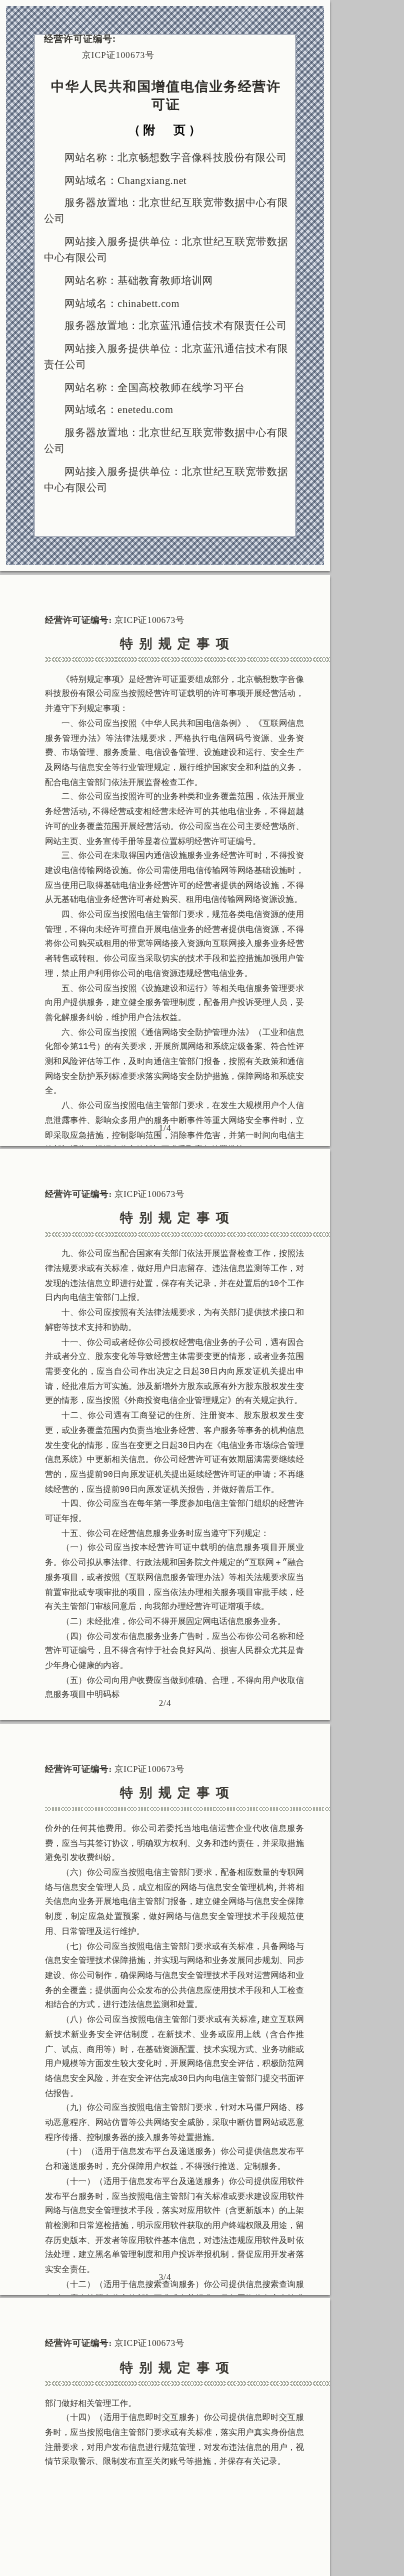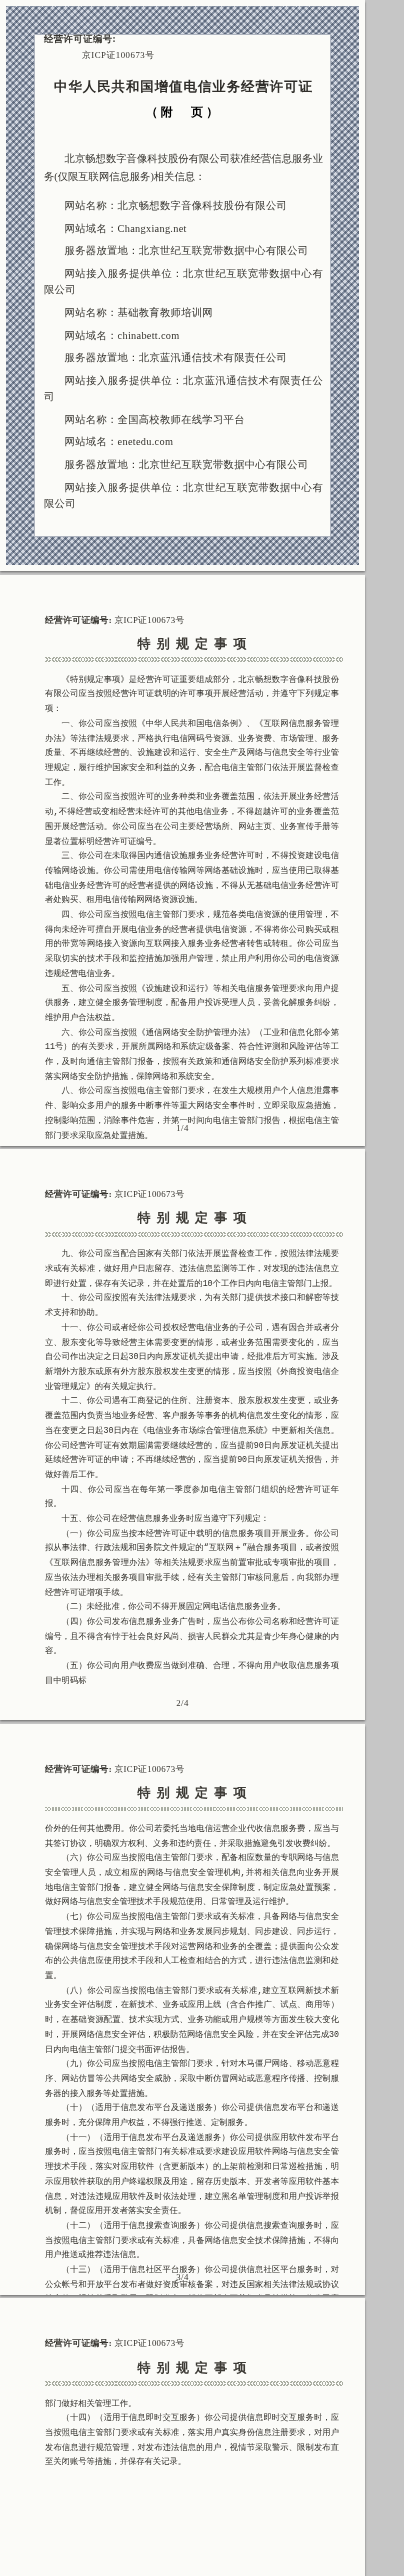--- a/index.html
+++ b/index.html
@@ -5,21 +5,21 @@
   html,body{margin:0;padding:0;}
   body{
     width:405px;
     background:#c6c6c6;
     font-family:"Liberation Serif","DejaVu Serif",serif;
     color:#35332e;
   }
   .stack{width:405px;}
   .page{
     position:relative;
-    width:365px;
+    width:330px;
     height:571px;
     background:#fbfbf8;
     overflow:hidden;
     box-shadow:0 1.5px 2.1px rgba(0,0,0,.45);
   }
   .page + .page{margin-top:3.6px;}
   .page.last{height:575px;}
 
   
   .cert-frame{
@@ -88,21 +88,20 @@
 
   <div class="page">
     <div class="cert-frame">
       <div class="cert-inner"></div>
     </div>
     <div class="cert-content">
       <div class="cert-license-label">经营许可证编号:</div>
       <div class="cert-license-number">京ICP证100673号</div>
       <div class="cert-title">中华人民共和国增值电信业务经营许可证</div>
       <div class="cert-subtitle">（附　页）</div>
-      <p class="cert-intro">北京畅想数字音像科技股份有限公司获准经营信息服务业务(仅限互联网信息服务)相关信息：</p>
       <div class="cert-fields">
         <div class="cert-field"><span>网站名称：</span><span>北京畅想数字音像科技股份有限公司</span></div>
         <div class="cert-field"><span>网站域名：</span><span>Changxiang.net</span></div>
         <div class="cert-field"><span>服务器放置地：</span><span>北京世纪互联宽带数据中心有限公司</span></div>
         <div class="cert-field"><span>网站接入服务提供单位：</span><span>北京世纪互联宽带数据中心有限公司</span></div>
         <div class="cert-field"><span>网站名称：</span><span>基础教育教师培训网</span></div>
         <div class="cert-field"><span>网站域名：</span><span>chinabett.com</span></div>
         <div class="cert-field"><span>服务器放置地：</span><span>北京蓝汛通信技术有限责任公司</span></div>
         <div class="cert-field"><span>网站接入服务提供单位：</span><span>北京蓝汛通信技术有限责任公司</span></div>
         <div class="cert-field"><span>网站名称：</span><span>全国高校教师在线学习平台</span></div>
@@ -116,21 +115,21 @@
   <div class="page">
     <div class="sp-content">
       <div class="sp-header">
         <span class="lbl">经营许可证编号:</span>
         <span>京ICP证100673号</span>
       </div>
       <div class="sp-title">特别规定事项</div>
       <div class="wavy"></div>
       <div class="sp-body">
         <p>《特别规定事项》是经营许可证重要组成部分，北京畅想数字音像科技股份有限公司应当按照经营许可证载明的许可事项开展经营活动，并遵守下列规定事项：</p>
-        <p>一、你公司应当按照《中华人民共和国电信条例》、《互联网信息服务管理办法》等法律法规要求，严格执行电信网码号资源、业务资费、市场管理、服务质量、不再继续经营的、设施建设和运行、安全生产及网络与信息安全等行业管理规定，履行维护国家安全和利益的义务，配合电信主管部门依法开展监督检查工作。</p>
+        <p>一、你公司应当按照《中华人民共和国电信条例》、《互联网信息服务管理办法》等法律法规要求，严格执行电信网码号资源、业务资费、市场管理、服务质量、电信设备管理、设施建设和运行、安全生产及网络与信息安全等行业管理规定，履行维护国家安全和利益的义务，配合电信主管部门依法开展监督检查工作。</p>
         <p>二、你公司应当按照许可的业务种类和业务覆盖范围，依法开展业务经营活动,不得经营或变相经营未经许可的其他电信业务，不得超越许可的业务覆盖范围开展经营活动。你公司应当在公司主要经营场所、网站主页、业务宣传手册等显著位置标明经营许可证编号。</p>
         <p>三、你公司在未取得国内通信设施服务业务经营许可时，不得投资建设电信传输网络设施。你公司需使用电信传输网等网络基础设施时，应当使用已取得基础电信业务经营许可的经营者提供的网络设施，不得从无基础电信业务经营许可者处购买、租用电信传输网网络资源设施。</p>
         <p>四、你公司应当按照电信主管部门要求，规范各类电信资源的使用管理，不得向未经许可擅自开展电信业务的经营者提供电信资源，不得将你公司购买或租用的带宽等网络接入资源向互联网接入服务业务经营者转售或转租。你公司应当采取切实的技术手段和监控措施加强用户管理，禁止用户利用你公司的电信资源违规经营电信业务。</p>
         <p>五、你公司应当按照《设施建设和运行》等相关电信服务管理要求向用户提供服务，建立健全服务管理制度，配备用户投诉受理人员，妥善化解服务纠纷，维护用户合法权益。</p>
         <p>六、你公司应当按照《通信网络安全防护管理办法》（工业和信息化部令第11号）的有关要求，开展所属网络和系统定级备案、符合性评测和风险评估等工作，及时向通信主管部门报备，按照有关政策和通信网络安全防护系列标准要求落实网络安全防护措施，保障网络和系统安全。</p>
         <p>八、你公司应当按照电信主管部门要求，在发生大规模用户个人信息泄露事件、影响众多用户的服务中断事件等重大网络安全事件时，立即采取应急措施，控制影响范围，消除事件危害，并第一时间向电信主管部门报告，根据电信主管部门要求采取应急处置措施。</p>
       </div>
     </div>
     <div class="page-no">1/4</div>
   </div>
@@ -163,21 +162,21 @@
     <div class="sp-content">
       <div class="sp-header">
         <span class="lbl">经营许可证编号:</span>
         <span>京ICP证100673号</span>
       </div>
       <div class="sp-title">特别规定事项</div>
       <div class="wavy"></div>
       <div class="sp-body">
         <p class="cont">价外的任何其他费用。你公司若委托当地电信运营企业代收信息服务费，应当与其签订协议，明确双方权利、义务和违约责任，并采取措施避免引发收费纠纷。</p>
         <p>（六）你公司应当按照电信主管部门要求，配备相应数量的专职网络与信息安全管理人员，成立相应的网络与信息安全管理机构,并将相关信息向业务开展地电信主管部门报备，建立健全网络与信息安全保障制度，制定应急处置预案，做好网络与信息安全管理技术手段规范使用、日常管理及运行维护。</p>
-        <p>（七）你公司应当按照电信主管部门要求或有关标准，具备网络与信息安全管理技术保障措施，并实现与网络和业务发展同步规划、同步建设、同步运行，确保网络与信息安全管理技术手段对运营网络和业务的全覆盖；提供面向公众发布的公共信息应使用技术手段和人工检查相结合的方式，进行违法信息监测和处置。</p>
+        <p>（七）你公司应当按照电信主管部门要求或有关标准，具备网络与信息安全管理技术保障措施，并实现与网络和业务发展同步规划、同步建设、你公司制作，确保网络与信息安全管理技术手段对运营网络和业务的全覆盖；提供面向公众发布的公共信息应使用技术手段和人工检查相结合的方式，进行违法信息监测和处置。</p>
         <p>（八）你公司应当按照电信主管部门要求或有关标准,建立互联网新技术新业务安全评估制度，在新技术、业务或应用上线（含合作推广、试点、商用等）时，在基础资源配置、技术实现方式、业务功能或用户规模等方面发生较大变化时，开展网络信息安全评估，积极防范网络信息安全风险，并在安全评估完成30日内向电信主管部门提交书面评估报告。</p>
         <p>（九）你公司应当按照电信主管部门要求，针对木马僵尸网络、移动恶意程序、网站仿冒等公共网络安全威胁，采取中断仿冒网站或恶意程序传播、控制服务器的接入服务等处置措施。</p>
         <p>（十）（适用于信息发布平台及递送服务）你公司提供信息发布平台和递送服务时，充分保障用户权益，不得强行推送、定制服务。</p>
         <p>（十一）（适用于信息发布平台及递送服务）你公司提供应用软件发布平台服务时，应当按照电信主管部门有关标准或要求建设应用软件网络与信息安全管理技术手段，落实对应用软件（含更新版本）的上架前检测和日常巡检措施，明示应用软件获取的用户终端权限及用途，留存历史版本、开发者等应用软件基本信息，对违法违规应用软件及时依法处理，建立黑名单管理制度和用户投诉举报机制，督促应用开发者落实安全责任。</p>
         <p>（十二）（适用于信息搜索查询服务）你公司提供信息搜索查询服务时，应当按照电信主管部门要求或有关标准，具备网络信息安全技术保障措施，不得向用户推送或推荐违法信息。</p>
         <p>（十三）（适用于信息社区平台服务）你公司提供信息社区平台服务时，对公众帐号和开放平台发布者做好资质审核备案，对违反国家相关法律法规或协议约定的，视情节采取警示、限制发布、暂停更新直至关闭账号等措施。你公司应依照有关法律规定，配合电信主管</p>
       </div>
     </div>
     <div class="page-no">3/4</div>
   </div>

